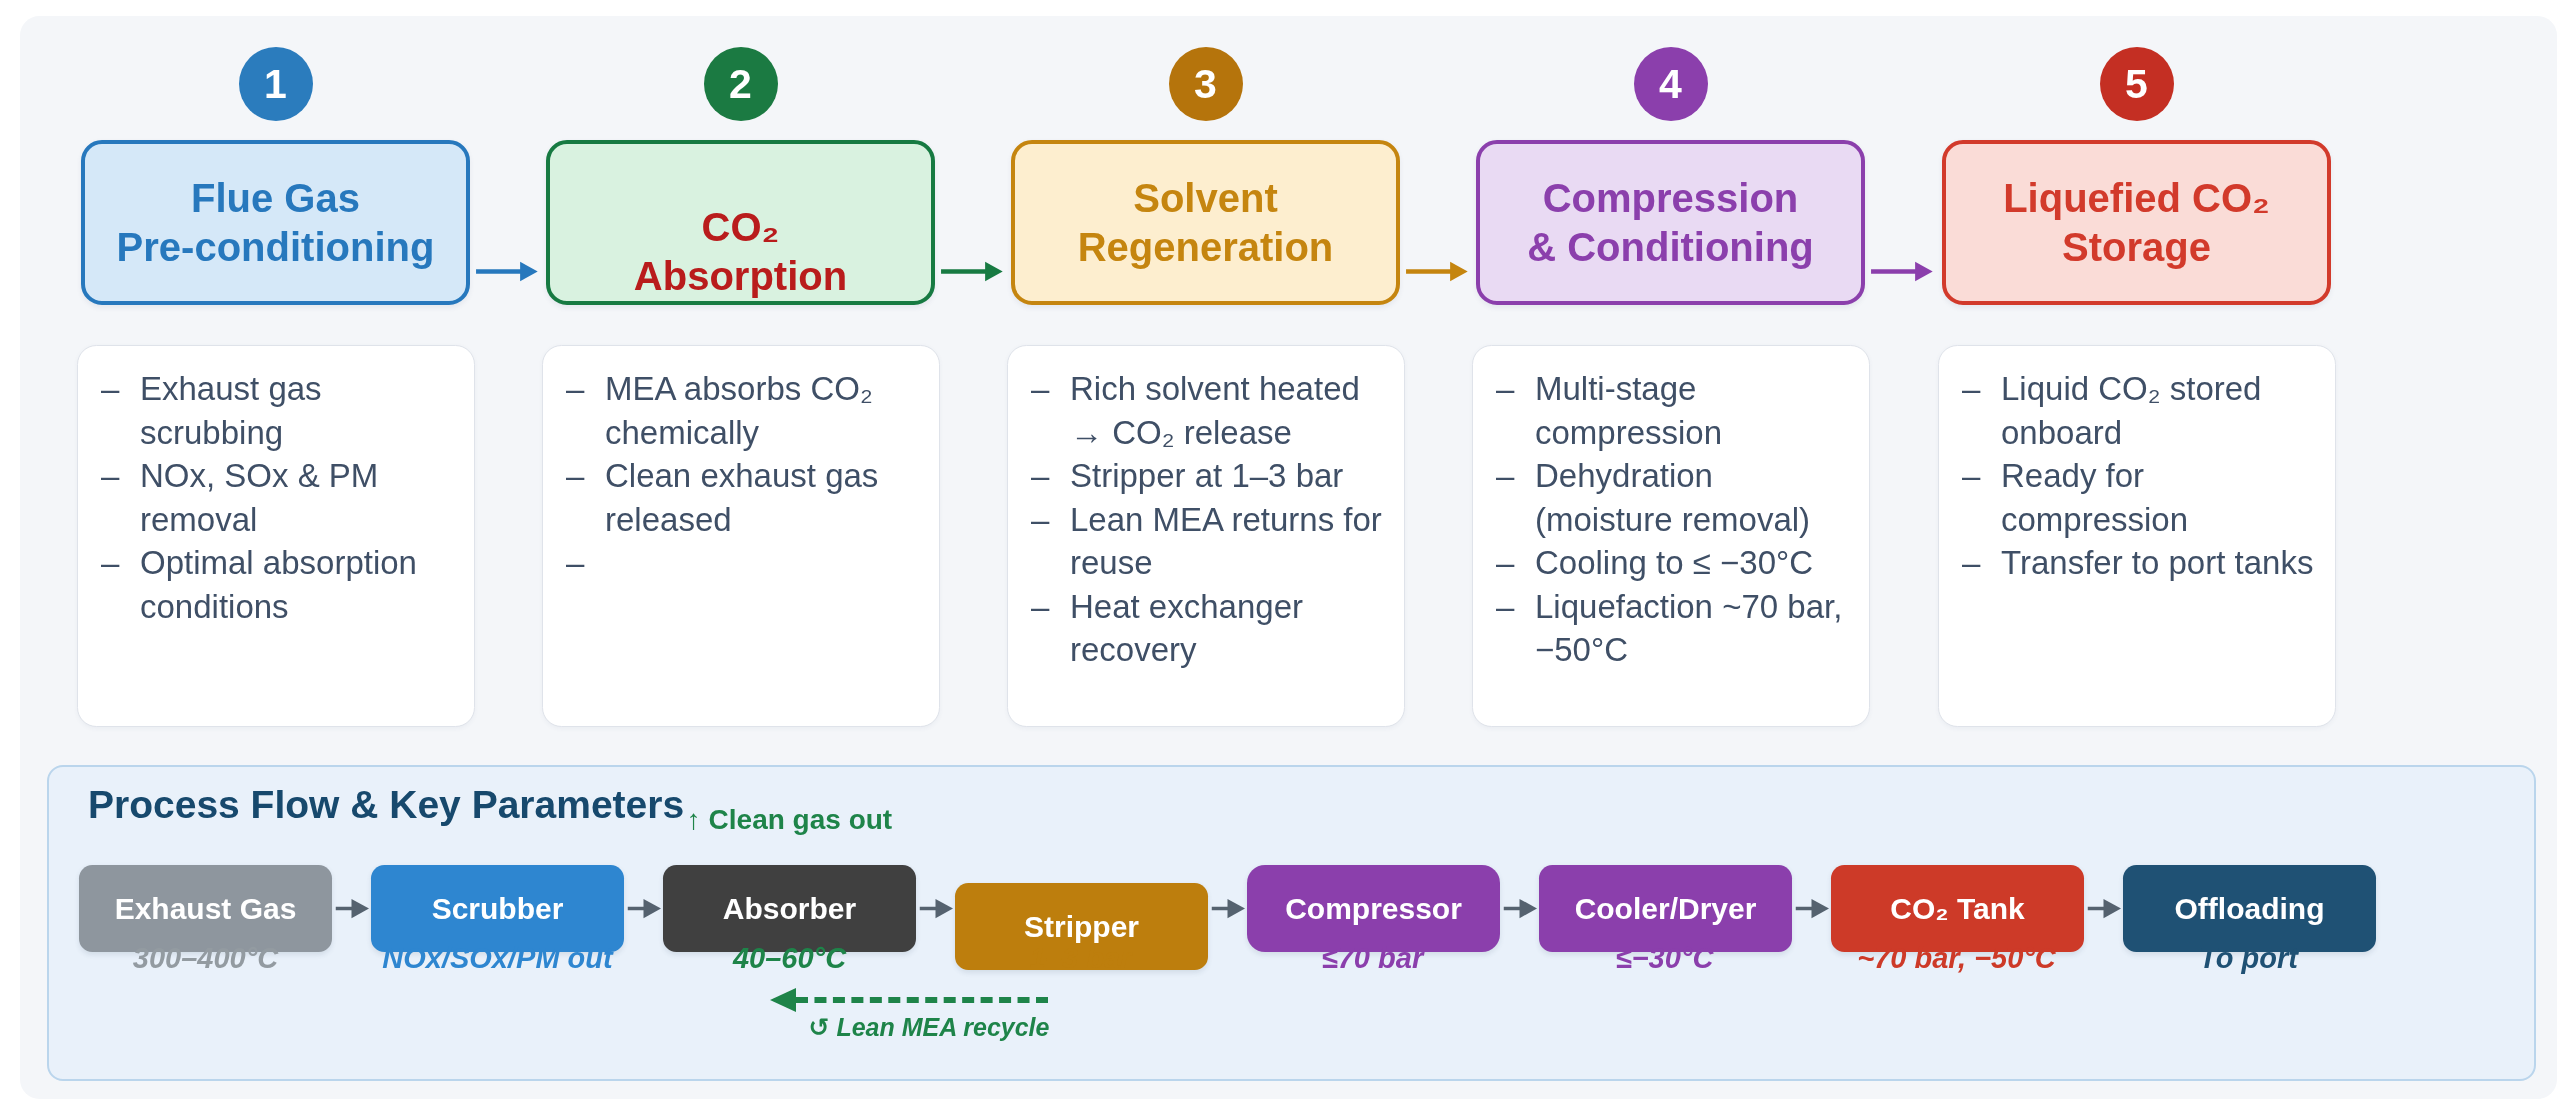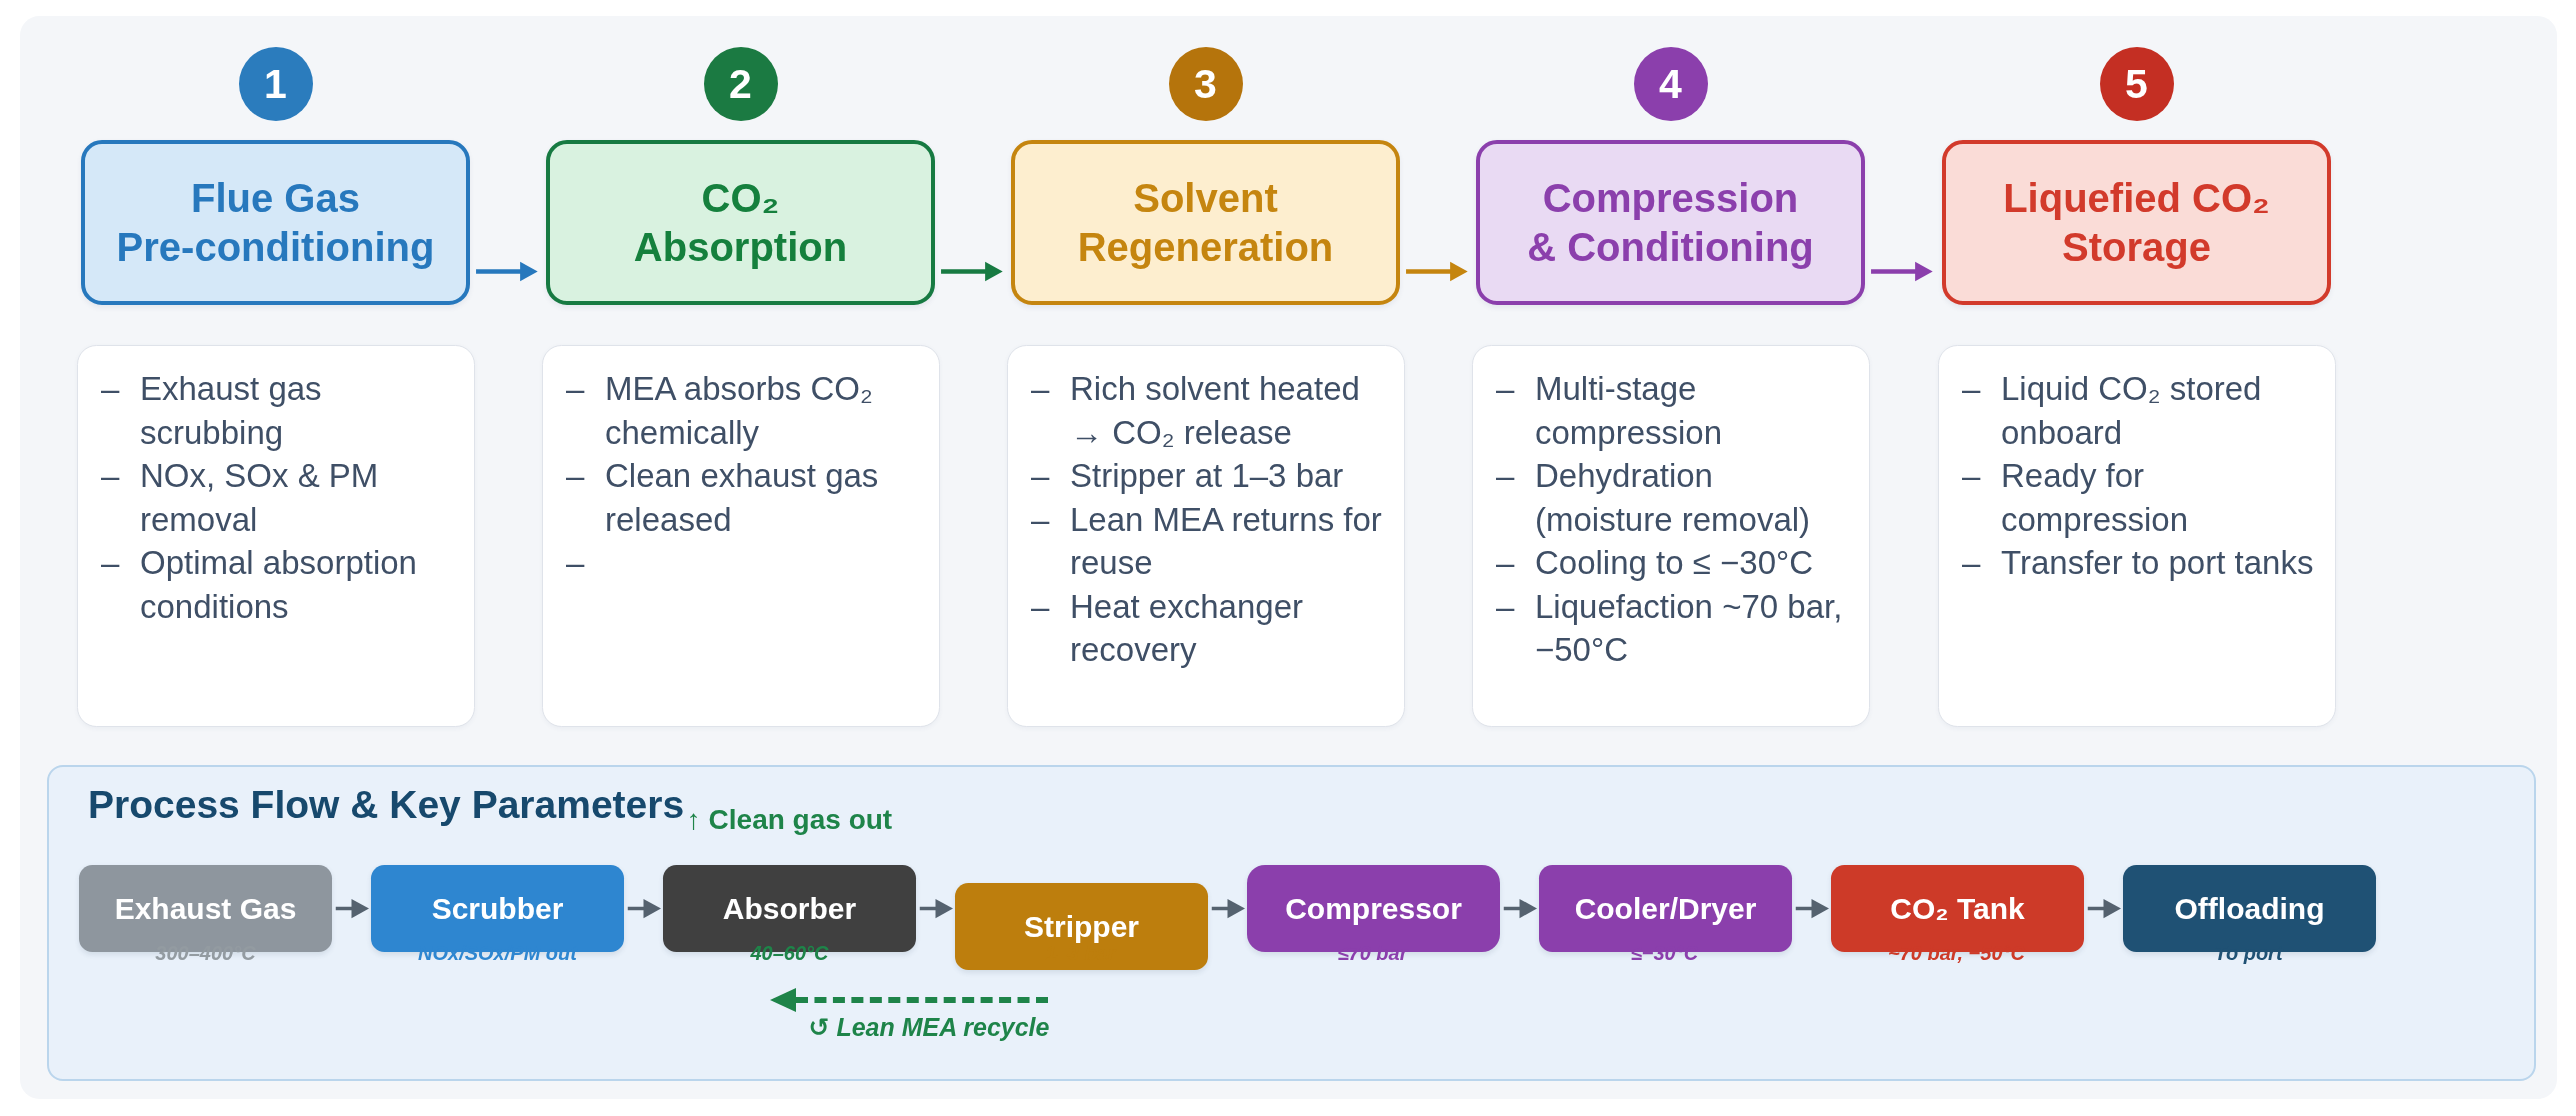--- a/index.html
+++ b/index.html
@@ -26,21 +26,21 @@
   
   .flow-panel{position:absolute;left:47px;top:765px;width:2489px;height:316px;border-radius:16px;
         border:2.7px solid;box-sizing:border-box;}
   .flow-title{position:absolute;left:39px;top:16px;font-size:39px;font-weight:bold;}
   .flow-cleangas{position:absolute;top:37px;width:253px;text-align:center;font-size:28px;font-weight:bold;}
   .flow-row{position:absolute;left:30px;top:80px;display:flex;align-items:center;}
   .flow-box{width:253px;height:87px;border-radius:13.3px;color:#fff;font-weight:bold;font-size:30px;
         display:flex;align-items:center;justify-content:center;box-shadow:0 2.7px 5.3px rgba(60,80,110,0.12);}
   .flow-arrow{width:39px;display:flex;justify-content:center;align-items:center;}
   .flow-params{position:absolute;left:30px;top:175px;width:2296px;height:44px;}
-  .flow-param{position:absolute;width:253px;text-align:center;font-size:20px;font-style:italic;font-weight:bold;}
+  .flow-param{position:absolute;width:253px;text-align:center;font-size:29px;font-style:italic;font-weight:bold;}
   .recycle-head{position:absolute;left:721px;top:221px;width:0;height:0;
         border-top:12.4px solid transparent;border-bottom:12.4px solid transparent;border-right:26.5px solid;}
   .recycle-line{position:absolute;left:747px;top:230px;width:252px;border-top:6.2px dashed;}
   .recycle-label{position:absolute;left:734px;top:246px;width:292px;text-align:center;
         font-size:25px;font-style:italic;font-weight:bold;}
 </style>
 </head>
 <body>
 
 <div class="page">
@@ -67,21 +67,21 @@
             <span>Optimal absorption conditions</span>
           </div>
         </div>
   </div>
 <div class="stage-arrow" style="left: 431px; color: rgb(39, 120, 189);"><svg width="64" height="37" viewBox="0 0 72 42" xmlns="http://www.w3.org/2000/svg">
           <line x1="2" y1="21" x2="54" y2="21" stroke="currentColor" stroke-width="5"></line>
           <polygon points="52,10 72,21 52,32" fill="currentColor"></polygon>
         </svg></div>
   <div class="stage-col" style="left: 465px;">
     <div class="stage-circle" style="background: rgb(27, 122, 66);">2</div>
-    <div class="stage-title" style="background: rgb(217, 242, 224); border-color: rgb(23, 122, 66); color: #15803d;">
+    <div class="stage-title" style="background: rgb(217, 242, 224); border-color: rgb(23, 122, 66); color: #b91c1c; justify-content: flex-end;">
           <div>CO₂</div>
           <div>Absorption</div>
         </div>
     <div class="stage-detail">
           <div class="detail-item">
             <span class="detail-dash">–</span>
             <span>MEA absorbs CO₂ chemically</span>
           </div>
           <div class="detail-item">
             <span class="detail-dash">–</span>

